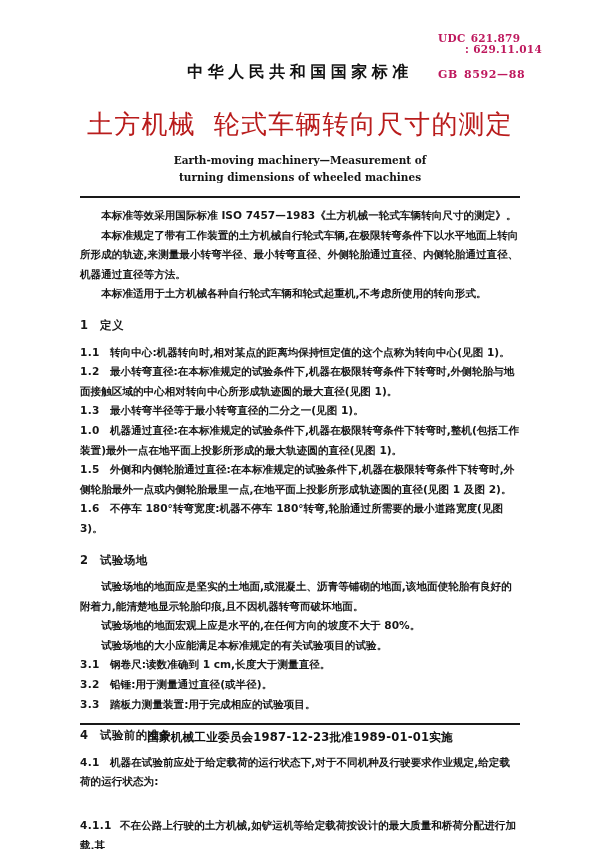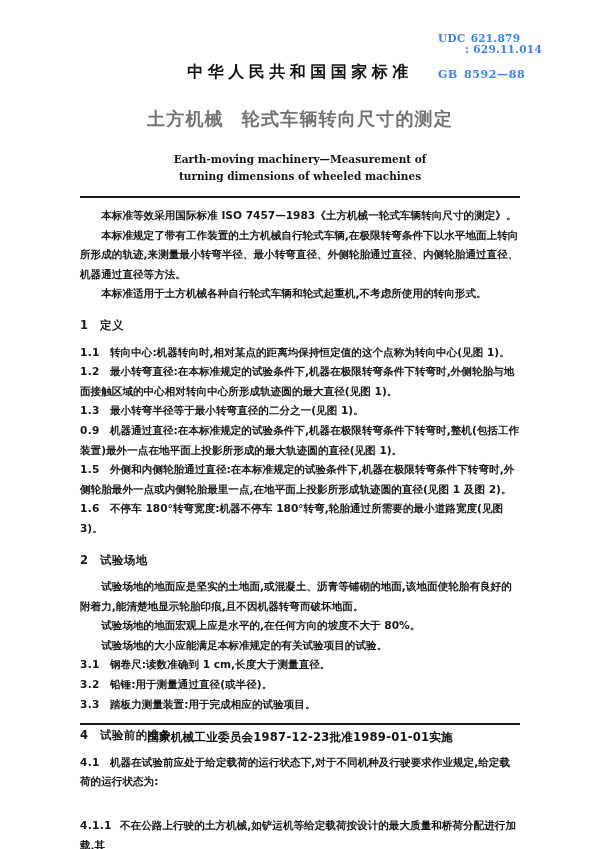--- a/index.html
+++ b/index.html
@@ -33,46 +33,46 @@
   }
   .national-line {
     font-size: 16px;
     font-weight: bold;
     letter-spacing: 4.5px;
     color: #111;
     line-height: 1.2;
   }
   .title-cn {
     margin-top: 26px;
-    font-size: 18px;
-    font-weight: bold;
+    font-size: 26px;
+    font-weight: normal;
     letter-spacing: 1.2px;
-    color: #737373;
+    color: #b91c1c;
   }
   .title-cn .gap {
     display: inline-block;
     width: 18px;
   }
   .title-en {
-    margin-top: 20px;
+    margin-top: 10px;
     font-family: "DejaVu Serif", "Liberation Serif", serif;
     font-size: 10.5px;
     font-weight: bold;
     line-height: 1.62;
     color: #141414;
   }
 
   
   .codes {
     position: absolute;
     right: 58px;
     top: 32px;
     text-align: left;
     font-family: "DejaVu Serif", "Liberation Serif", serif;
-    color: #3b82f6;
+    color: #be185d;
   }
   .udc-row {
     font-size: 10.5px;
     font-weight: bold;
     white-space: nowrap;
     letter-spacing: 0.3px;
   }
   .udc-row .lbl { margin-right: 5px; }
   .udc-sub {
     font-size: 10.5px;
@@ -198,21 +198,21 @@
     <p class="para">本标准等效采用国际标准 ISO 7457—1983《土方机械一轮式车辆转向尺寸的测定》。</p>
     <p class="para">本标准规定了带有工作装置的土方机械自行轮式车辆,在极限转弯条件下以水平地面上转向所形成的轨迹,来测量最小转弯半径、最小转弯直径、外侧轮胎通过直径、内侧轮胎通过直径、机器通过直径等方法。</p>
     <p class="para">本标准适用于土方机械各种自行轮式车辆和轮式起重机,不考虑所使用的转向形式。</p>
 
     <div class="sec-head">
       <span class="num">1</span><span>定义</span>
     </div>
     <p class="clause"><span class="num">1.1</span><span>转向中心:机器转向时,相对某点的距离均保持恒定值的这个点称为转向中心(见图 1)。</span></p>
     <p class="clause"><span class="num">1.2</span><span>最小转弯直径:在本标准规定的试验条件下,机器在极限转弯条件下转弯时,外侧轮胎与地面接触区域的中心相对转向中心所形成轨迹圆的最大直径(见图 1)。</span></p>
     <p class="clause"><span class="num">1.3</span><span>最小转弯半径等于最小转弯直径的二分之一(见图 1)。</span></p>
-    <p class="clause"><span class="num">0.9</span><span>机器通过直径:在本标准规定的试验条件下,机器在极限转弯条件下转弯时,整机(包括工作装置)最外一点在地平面上投影所形成的最大轨迹圆的直径(见图 1)。</span></p>
+    <p class="clause"><span class="num">1.0</span><span>机器通过直径:在本标准规定的试验条件下,机器在极限转弯条件下转弯时,整机(包括工作装置)最外一点在地平面上投影所形成的最大轨迹圆的直径(见图 1)。</span></p>
     <p class="clause"><span class="num">1.5</span><span>外侧和内侧轮胎通过直径:在本标准规定的试验条件下,机器在极限转弯条件下转弯时,外侧轮胎最外一点或内侧轮胎最里一点,在地平面上投影所形成轨迹圆的直径(见图 1 及图 2)。</span></p>
     <p class="clause"><span class="num">1.6</span><span>不停车 180°转弯宽度:机器不停车 180°转弯,轮胎通过所需要的最小道路宽度(见图 3)。</span></p>
 
     <div class="sec-head">
       <span class="num">2</span><span>试验场地</span>
     </div>
     <p class="para">试验场地的地面应是坚实的土地面,或混凝土、沥青等铺砌的地面,该地面使轮胎有良好的附着力,能清楚地显示轮胎印痕,且不因机器转弯而破坏地面。</p>
     <p class="para">试验场地的地面宏观上应是水平的,在任何方向的坡度不大于 80%。</p>
     <p class="para">试验场地的大小应能满足本标准规定的有关试验项目的试验。</p>
 

